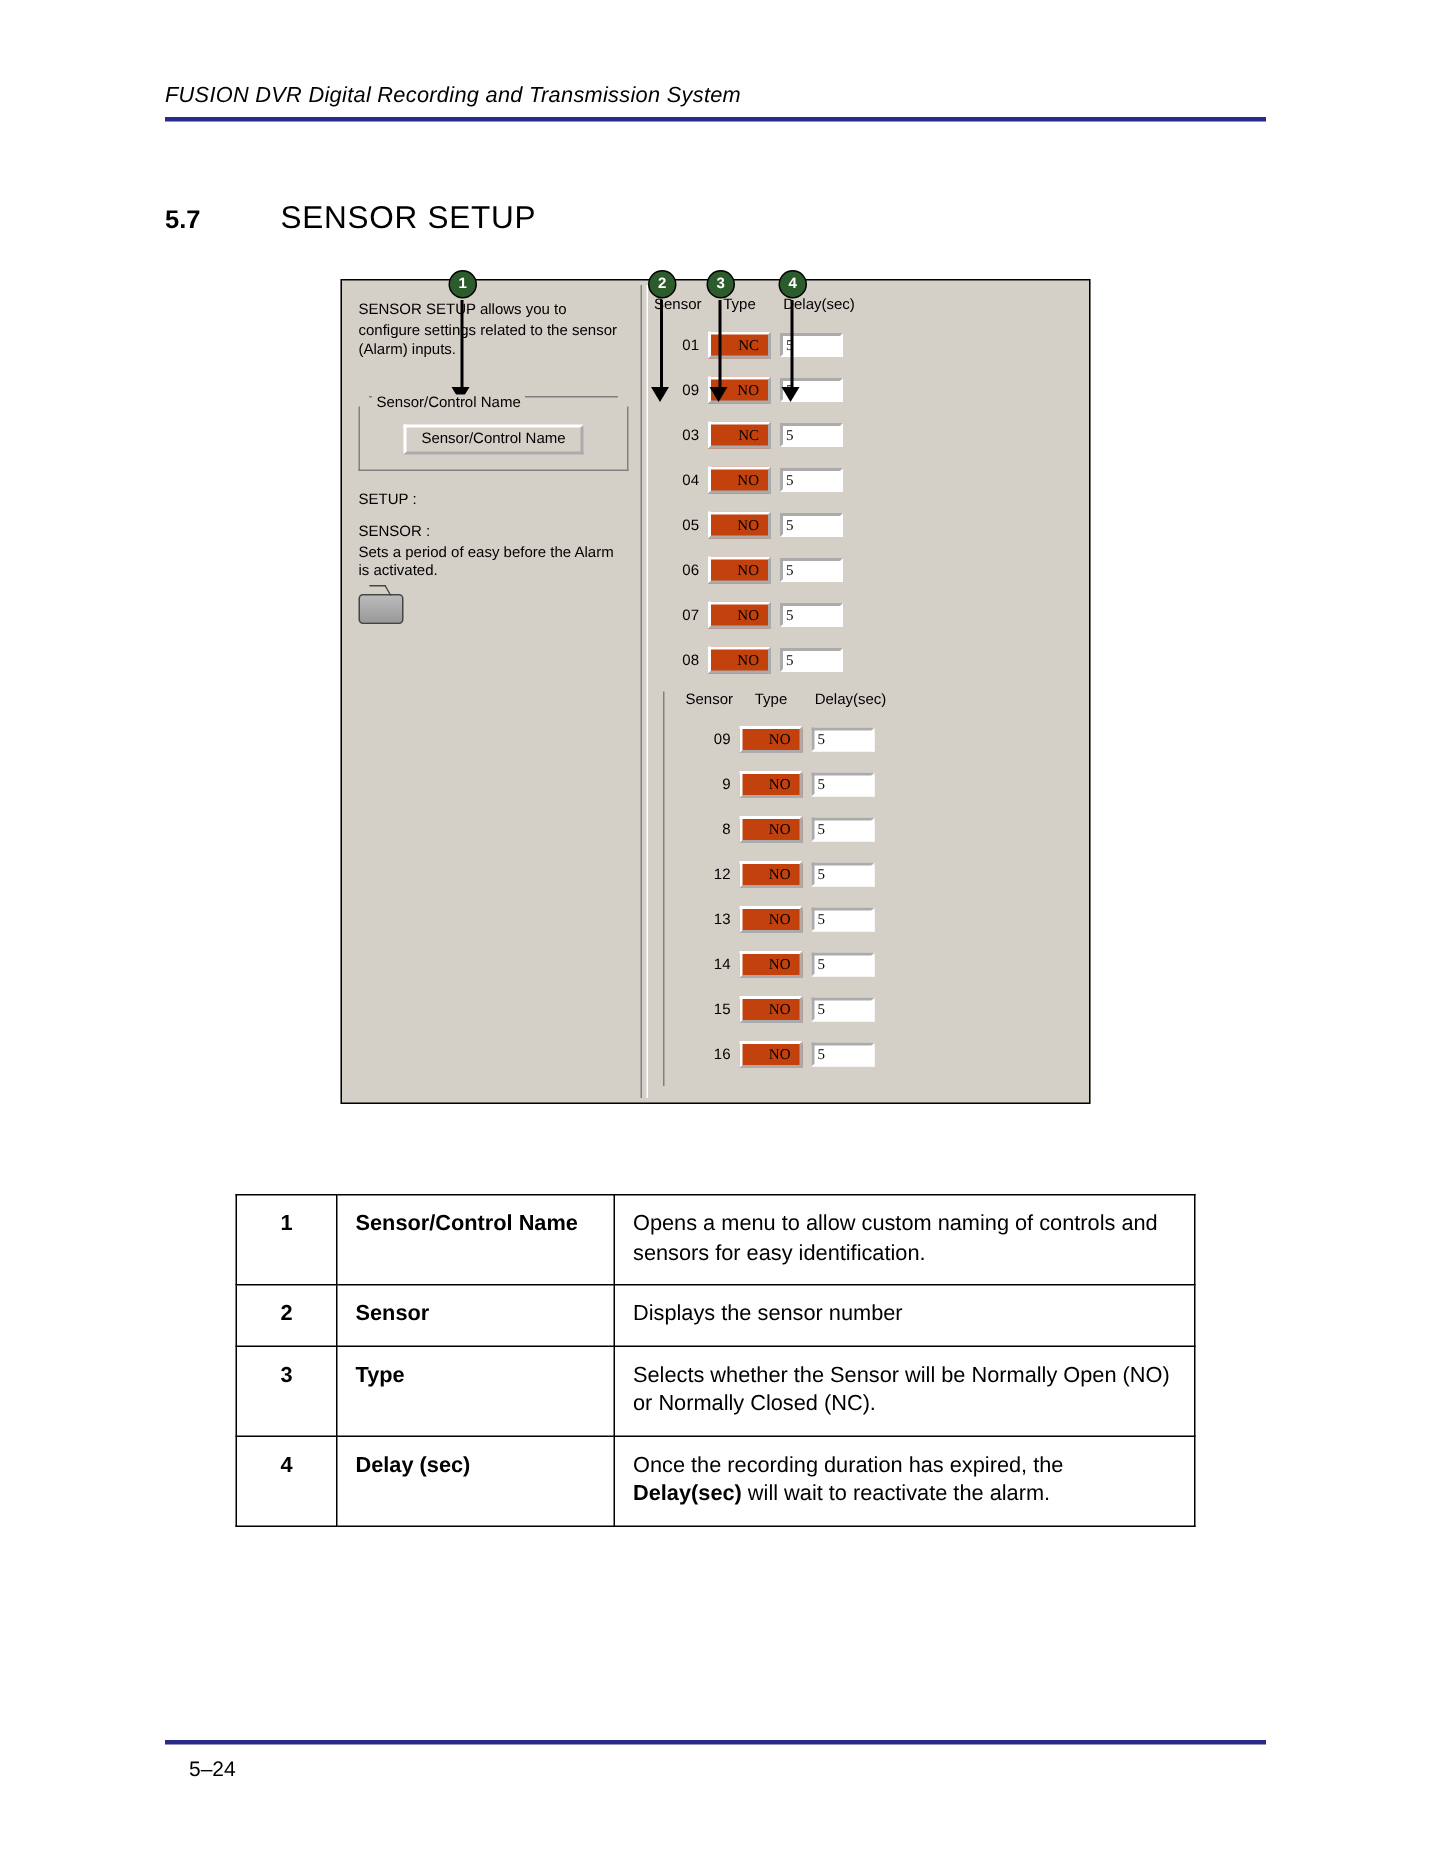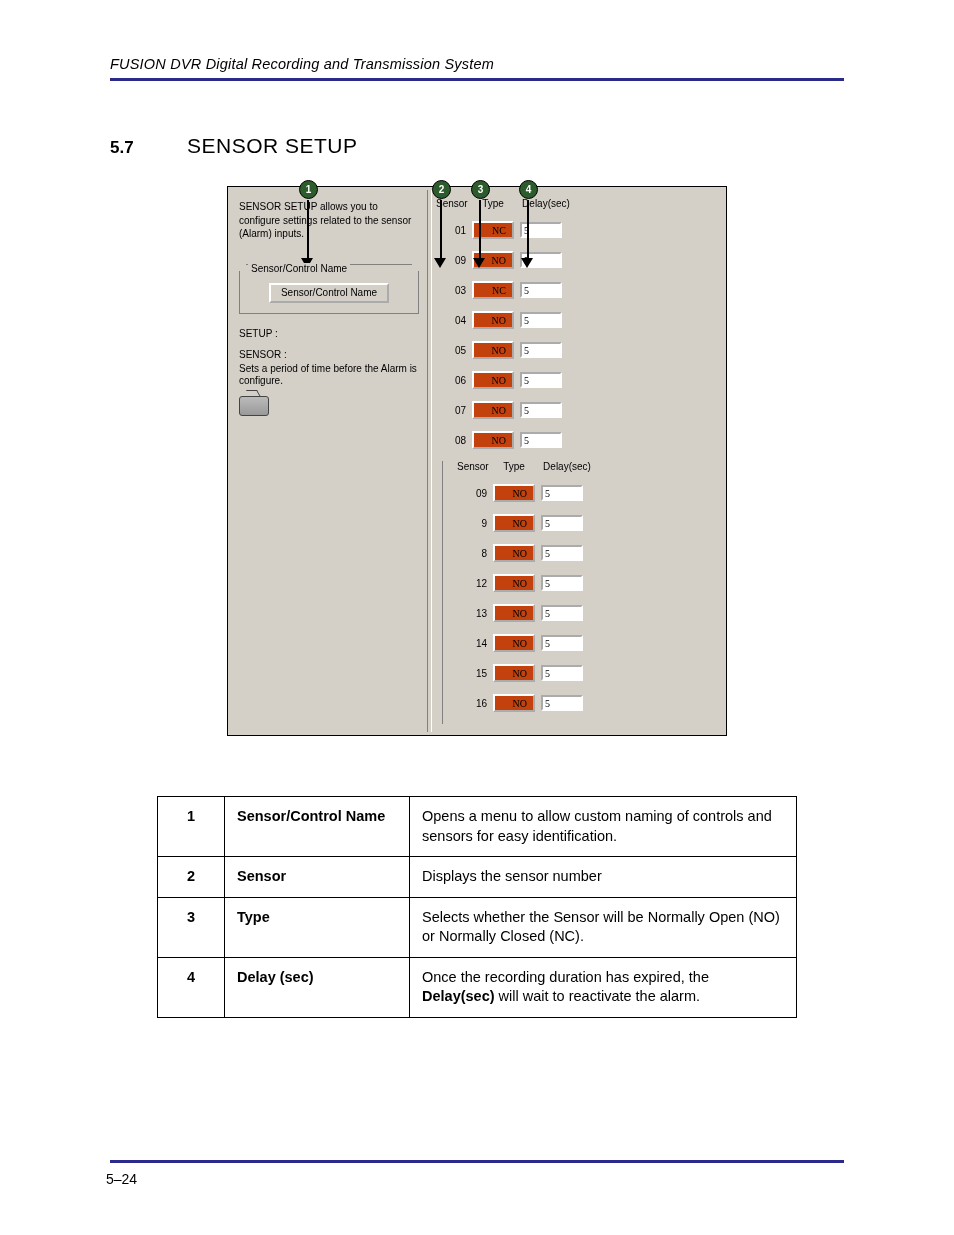--- a/index.html
+++ b/index.html
@@ -6,21 +6,21 @@
   body{
     width:954px;height:1235px;
     background:#fff;
     font-family:Arial,Helvetica,sans-serif;
     color:#000;position:relative;box-sizing:border-box;
   }
   .page{box-sizing:border-box;padding:56px 110px 40px 110px}
   .running-head{font-style:italic;font-size:14.5px;color:#000;letter-spacing:.2px}
   .rule{height:3px;background:#2a2a8a;margin-top:6px}
   .rule.bottom{position:absolute;left:110px;right:110px;bottom:72px}
-  .page-num{position:absolute;left:106px;bottom:48px;font-size:14px}
+  .page-num{position:absolute;left:126px;bottom:48px;font-size:14px}
 
   .sec{margin-top:53px;display:flex;gap:22px;align-items:baseline}
   .sec-num{font-size:17px;font-weight:bold;width:55px}
   .sec-title{font-size:21px;font-weight:normal;letter-spacing:.5px}
   .intro{margin:8px 0 0 117px;font-size:15px;line-height:1.35}
   .intro b{font-weight:bold}
 
   
   .shot{margin:28px auto 0; width:500px; position:relative}
   .panel{
@@ -103,21 +103,21 @@
         <div class="caption">SENSOR SETUP allows you to configure settings related to the sensor (Alarm) inputs.</div>
 
         <div class="groupbox" data-legend="">
           <span class="groupbox-legend">Sensor/Control Name</span>
           <button class="win-btn">Sensor/Control Name</button>
         </div>
 
         <div class="help-h">SETUP :</div>
 
         <div class="help-h">SENSOR :</div>
-        <div class="help-b">Sets a period of time before the Alarm is configure.</div>
+        <div class="help-b">Sets a period of easy before the Alarm is activated.</div>
 
         <div class="kb-icon"></div>
       </div>
 
       <div class="vsep"></div>
 
       <div class="cols">
         <div class="col">
           <div class="grow">
             <div class="ghead">Sensor</div>

